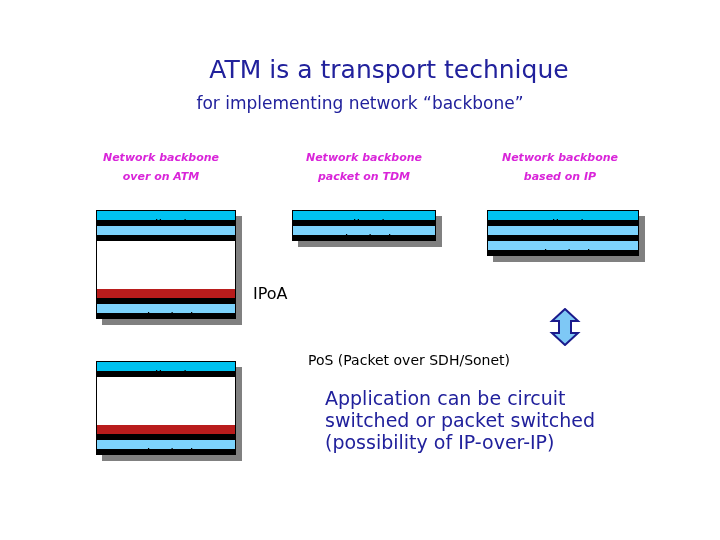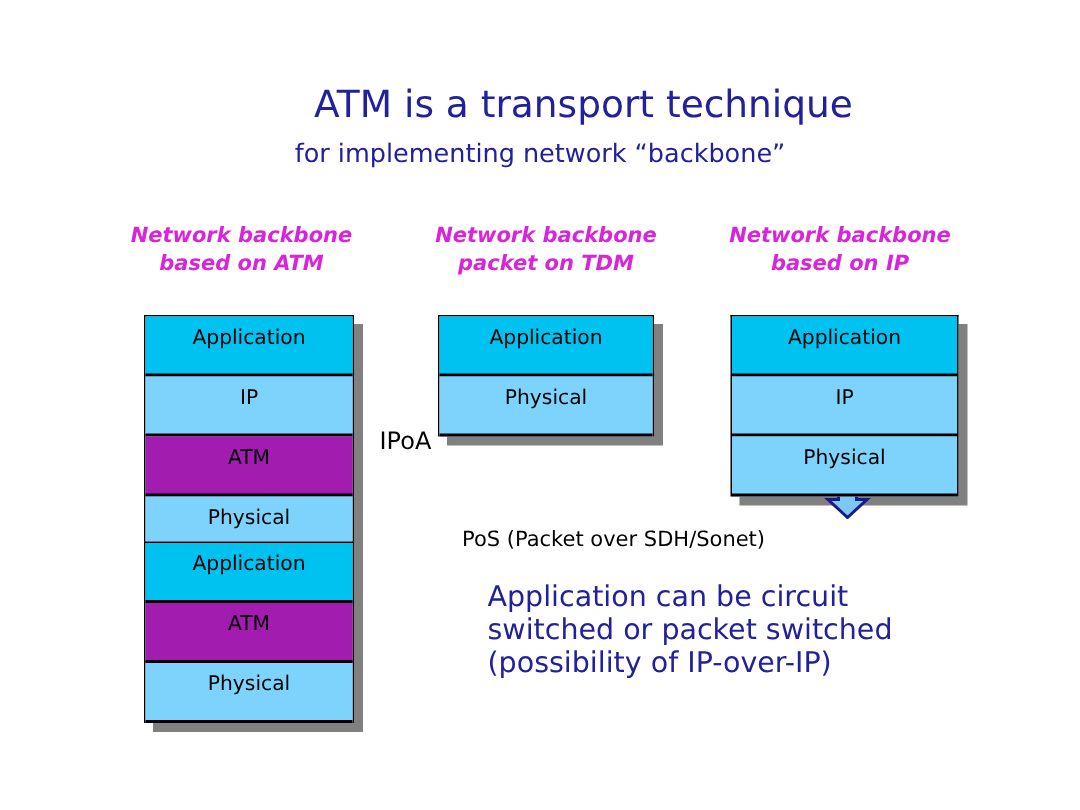--- a/index.html
+++ b/index.html
@@ -43,21 +43,21 @@
     width: 720px;
     text-align: center;
     font-size: 17px;
     color: #21219c;
     white-space: nowrap;
   }
 
   
   .col-head {
     position: absolute;
-    font-size: 14px;
+    font-size: 11px;
     font-weight: bold;
     font-style: italic;
     color: #d925d9;
     text-align: center;
     line-height: 19px;
   }
   .col-head .l2 { display: block; }
 
   #head-atm { left: 74px;  top: 148px; width: 174px; }
   #head-tdm { left: 272px; top: 148px; width: 184px; }
@@ -77,32 +77,32 @@
     z-index: 0;
   }
   .stack-inner {
     position: relative;
     z-index: 1;
     border: 1px solid #000000;
     border-bottom: none;
     background: #ffffff;
   }
   .layer {
-    border-bottom: 2px solid #000000;
+    border-bottom: 6px solid #000000;
     text-align: center;
     font-size: 13.5px;
     color: #000000;
     line-height: 28px;
-    height: 40px;
+    height: 15px;
     box-sizing: border-box;
     white-space: nowrap;
     overflow: hidden;
   }
   .layer.app      { background: #00c2f0; }
-  .layer.yellow   { background: #a21caf; }
+  .layer.yellow   { background: #b91c1c; margin-top: 48px; }
   .layer.gray     { background: #7dd3fc; }
 
   #stack-atm  { left: 96px;  top: 210px; width: 140px; }
   #stack-tdm  { left: 292px; top: 210px; width: 144px; }
   #stack-ip   { left: 487px; top: 210px; width: 152px; }
   #stack-bot  { left: 96px;  top: 361px; width: 140px; }
 
   
   .lbl-ipoa {
     position: absolute;
@@ -146,21 +146,21 @@
 </head>
 <body>
 
 <div class="slide">
 
   <div class="title-main">ATM is a transport technique</div>
   <div class="title-sub">for implementing network “backbone”</div>
 
   <div class="col-head" id="head-atm">
     <span class="l1">Network backbone</span>
-    <span class="l2">based on ATM</span>
+    <span class="l2">over on ATM</span>
   </div>
   <div class="col-head" id="head-tdm">
     <span class="l1">Network backbone</span>
     <span class="l2">packet on TDM</span>
   </div>
   <div class="col-head" id="head-ip">
     <span class="l1">Network backbone</span>
     <span class="l2">based on IP</span>
   </div>
 

